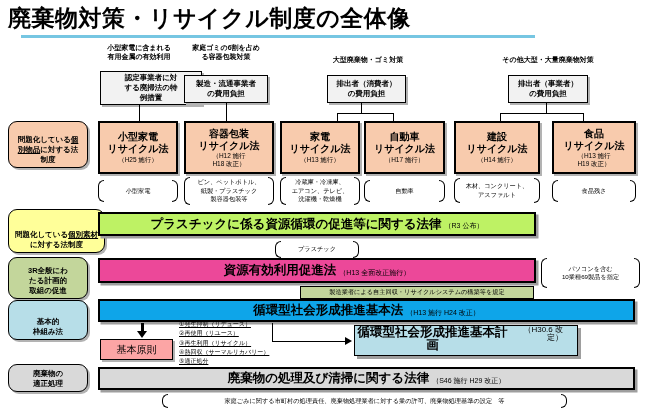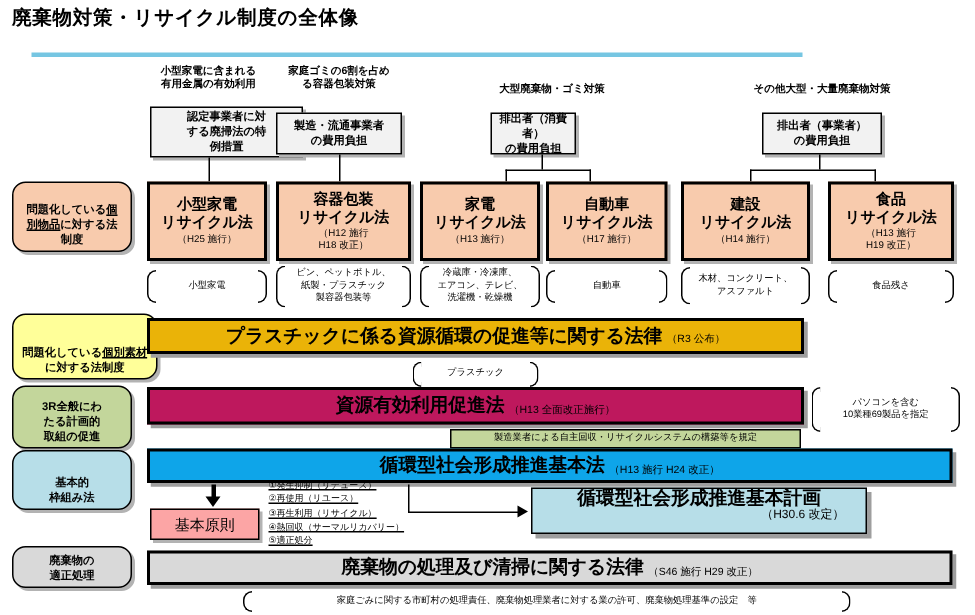--- a/index.html
+++ b/index.html
@@ -1,20 +1,20 @@
 <!DOCTYPE html>
 <html><head>
 <meta charset="utf-8">
 <style>
   html,body{margin:0;padding:0;background:#fff}
   .stage{position:relative;width:650px;height:410px;background:#fff;overflow:hidden;
          font-family:"Liberation Sans","DejaVu Sans",sans-serif;color:#000}
   .abs{position:absolute;box-sizing:border-box}
   .pre{white-space:pre-line}
-  .page-title{font-size:13px;font-weight:bold;letter-spacing:.5px}
+  .page-title{font-size:23px;font-weight:bold;letter-spacing:.5px}
   .tline{background:#76c6e2}
   .ann{font-size:7px;font-weight:600;line-height:1.3;text-align:center}
   .cbox{border:1.5px solid #000;background:#f2f2f2;display:flex;align-items:center;justify-content:center;
         text-align:center;font-size:7.5px;font-weight:600;line-height:1.3;box-shadow:2px 2px 0 #b3b3b3}
   .vline{width:1.2px;background:#000}
   .hline{height:1.2px;background:#000}
   .law{border:2px solid #000;background:#f8cbad;display:flex;flex-direction:column;align-items:center;
        justify-content:center;text-align:center;box-shadow:2px 2px 0 #b3b3b3}
   .law .nm{font-weight:bold;font-size:10px;line-height:1.18}
   .law .nt{font-size:6.5px;line-height:1.15;margin-top:1px}
@@ -25,32 +25,32 @@
   .brk{display:flex;align-items:center;justify-content:center;text-align:center;
        font-size:6.2px;line-height:1.35;padding:0 9px}
   .brk::before,.brk::after{content:"";position:absolute;top:0;bottom:0;width:5px;
        border-top:1.2px solid #000;border-bottom:1.2px solid #000}
   .brk::before{left:0;border-left:1.2px solid #000;border-radius:7px 0 0 7px}
   .brk::after{right:0;border-right:1.2px solid #000;border-radius:0 7px 7px 0}
   .band{border:2px solid #000;display:flex;align-items:center;justify-content:center;
         box-shadow:2.5px 2.5px 0 #9e9e9e}
   .band .bt{font-weight:bold;font-size:12.5px;line-height:1}
   .band .bn{font-size:7px;margin-left:3px;padding-top:4px}
-  .b-yellow{background:#eab308}
-  .b-green{background:#be185d}
+  .b-yellow{background:#bef264}
+  .b-green{background:#ec4899}
   .b-blue{background:#0ea5e9}
   .b-gray{background:#d9d9d9}
   .sub{border:1.2px solid #000;background:#c3d69b;display:flex;align-items:center;justify-content:center;
        font-size:6.2px;line-height:1}
   .bp{border:1.2px solid #000;background:#fca5a5;display:flex;align-items:center;justify-content:center;
       font-weight:normal;font-size:10px;box-shadow:2px 2px 0 #b3b3b3}
   .plist{font-size:6px;line-height:1.55;text-align:left}
   .plist div{text-decoration:underline;text-underline-offset:1px}
   .plan{border:1.5px solid #000;background:#b7dee8;box-shadow:3px 3px 0 #9e9e9e;
-        display:flex;flex-direction:column;justify-content:flex-start}
+        display:flex;flex-direction:row;justify-content:center}
   .plan .pt{font-weight:bold;font-size:12.5px;text-align:center;line-height:1.05}
   .plan .pn{font-size:8px;text-align:right;padding-right:14px;line-height:1}
   .arr-d{width:0;height:0;border-left:5px solid transparent;border-right:5px solid transparent;
          border-top:7px solid #000}
   .arr-r{width:0;height:0;border-top:4.5px solid transparent;border-bottom:4.5px solid transparent;
          border-left:7px solid #000}
 </style>
 </head>
 <body>
 
@@ -64,21 +64,21 @@
   <div class="abs ann pre" style="left:180px;top:43px;width:92px">家庭ゴミの6割を占め
 る容器包装対策</div>
   <div class="abs ann" style="left:318px;top:55px;width:100px">大型廃棄物・ゴミ対策</div>
   <div class="abs ann" style="left:488px;top:55px;width:120px">その他大型・大量廃棄物対策</div>
 
   <div class="abs cbox pre" style="left:100px;top:71px;width:102px;height:34px">認定事業者に対
 する廃掃法の特
 例措置</div>
   <div class="abs cbox pre" style="left:184px;top:75px;width:84px;height:28px">製造・流通事業者
 の費用負担</div>
-  <div class="abs cbox pre" style="left:327px;top:75px;width:57px;height:28px">排出者（消費者）
+  <div class="abs cbox pre" style="left:327px;top:75px;width:79px;height:28px">排出者（消費者）
 の費用負担</div>
   <div class="abs cbox pre" style="left:508px;top:75px;width:80px;height:28px">排出者（事業者）
 の費用負担</div>
 
   <div class="abs vline" style="left:139px;top:105px;height:16px"></div>
   <div class="abs vline" style="left:226px;top:103px;height:18px"></div>
   <div class="abs vline" style="left:361px;top:103px;height:10px"></div>
   <div class="abs hline" style="left:337px;top:113px;width:57px"></div>
   <div class="abs vline" style="left:337px;top:113px;height:8px"></div>
   <div class="abs vline" style="left:393px;top:113px;height:8px"></div>

